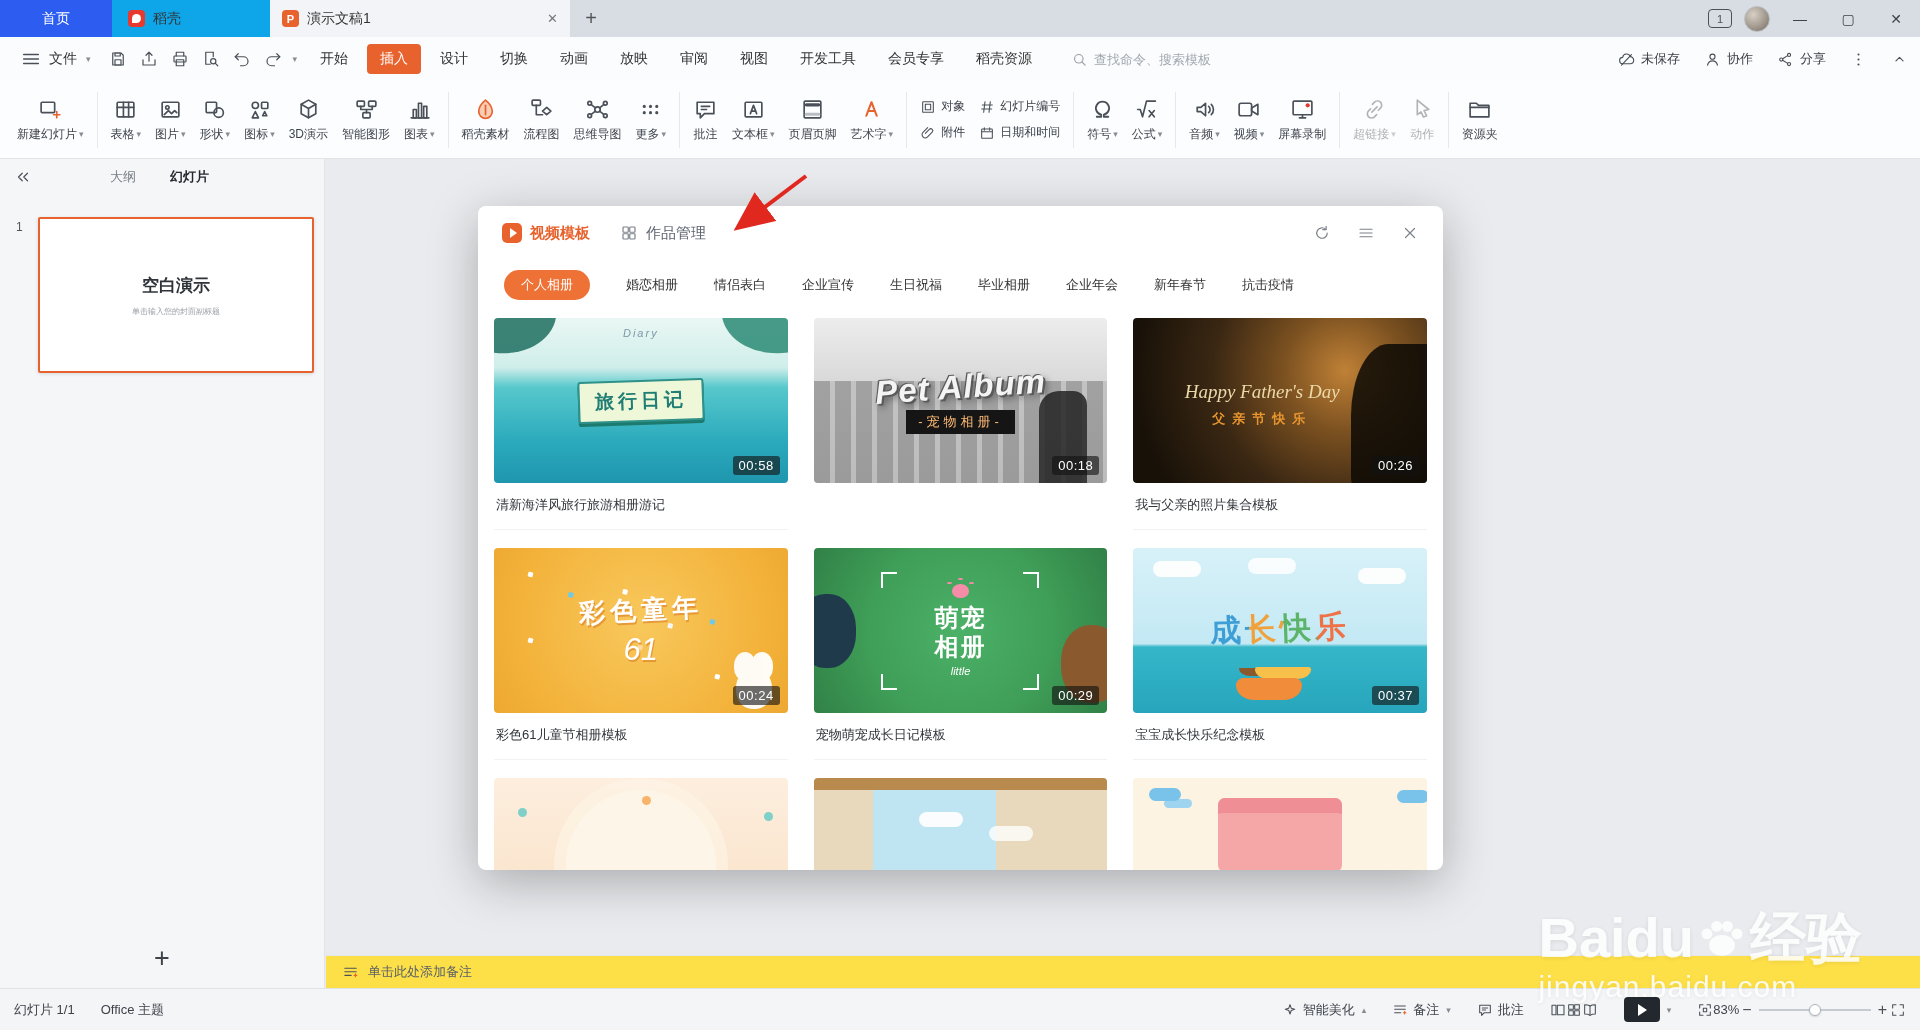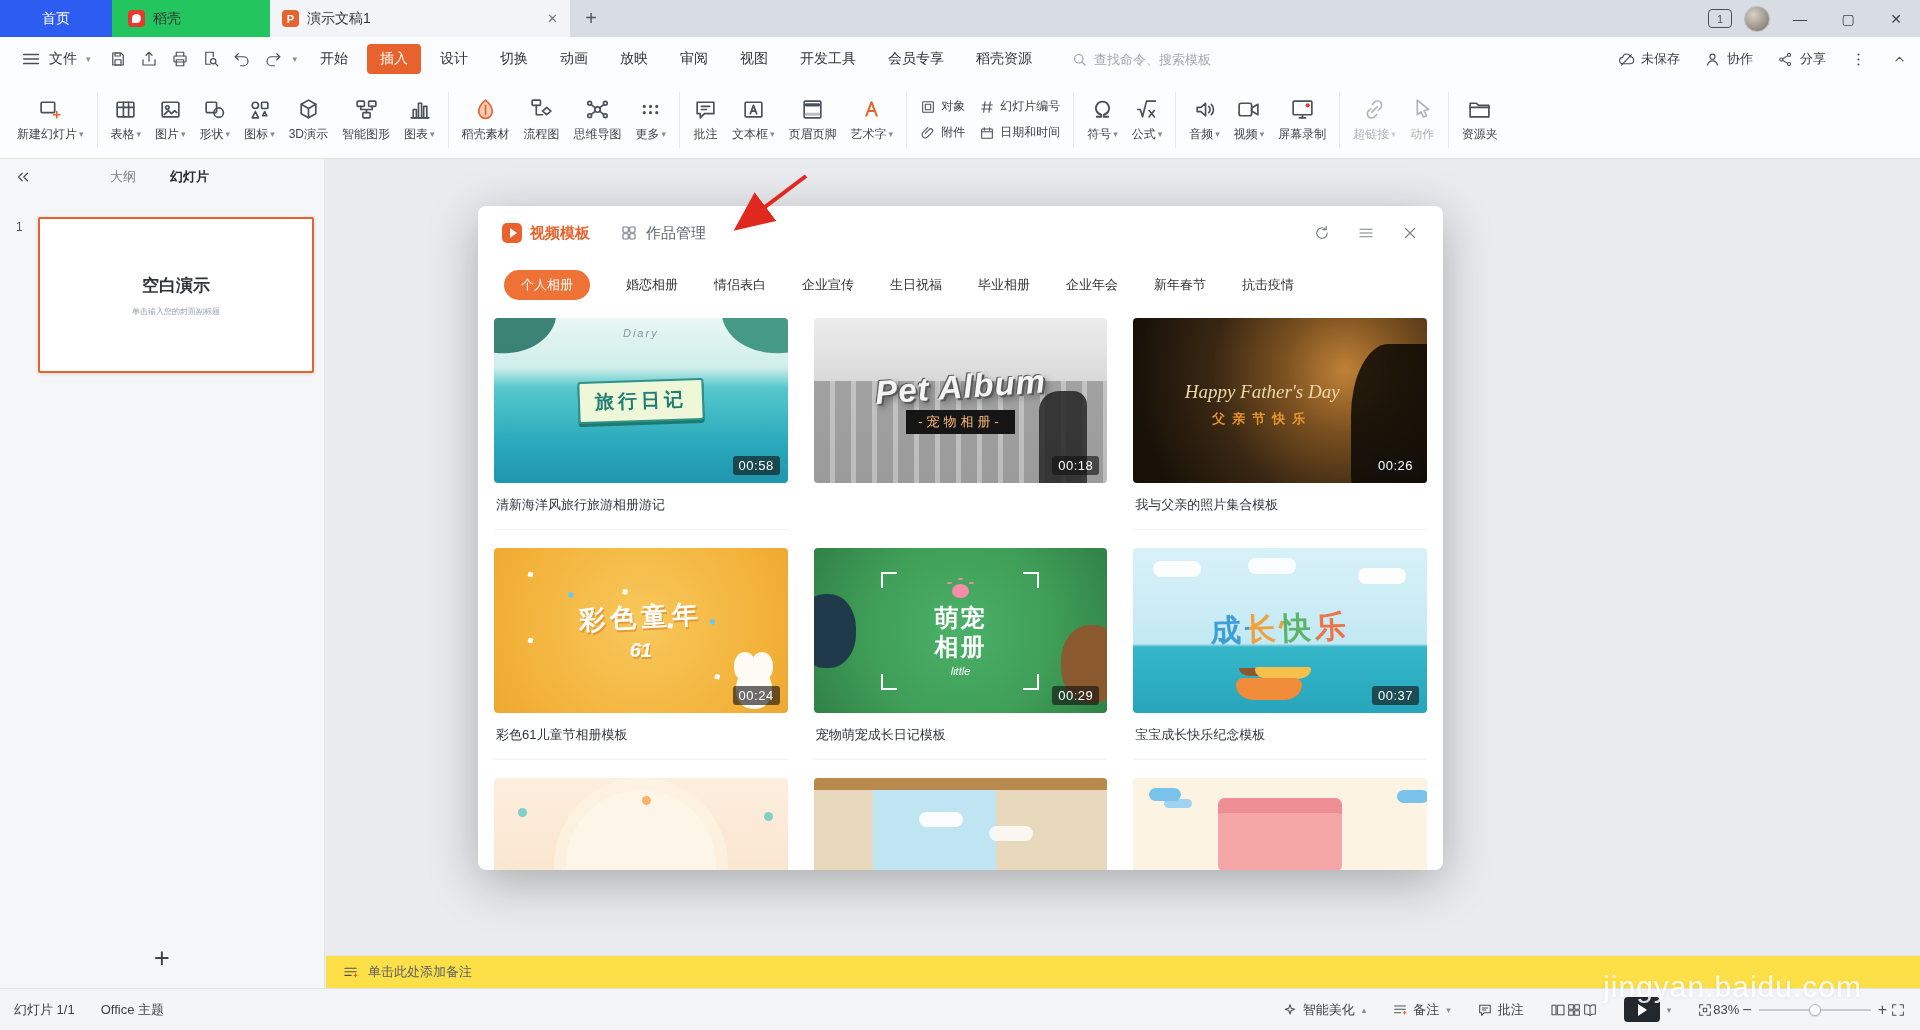--- a/index.html
+++ b/index.html
@@ -8,21 +8,21 @@
   #app { position:relative; width:1920px; height:1030px; overflow:hidden; background:#e9ebee; }
 
   .ic { display:inline-flex; width:22px; height:22px; flex:none; }
   .ic svg { width:100%; height:100%; }
 
   
   .tabbar { position:absolute; top:0; left:0; right:0; height:37px; background:#d8dde3;
     display:flex; align-items:stretch; }
   .tab { display:flex; align-items:center; font-size:14px; color:#333; }
   .tab-home { width:112px; justify-content:center; background:var(--home-blue,#2c5df0); color:#fff; }
-  .tab-docer { width:158px; background:#22c55e; gap:8px; padding:0 16px; }
+  .tab-docer { width:158px; background:#0ea5e9; gap:8px; padding:0 16px; }
   .docer-badge { width:17px; height:17px; border-radius:4px; background:#e8392f; position:relative; flex:none; }
   .docer-badge::after { content:''; position:absolute; left:4px; top:4px; width:9px; height:9px;
     background:#fff; border-radius:50% 50% 50% 0; }
   .tab-doc { width:300px; background:#f2f4f7; gap:8px; padding:0 12px; }
   .doc-badge { width:17px; height:17px; border-radius:4px; background:#e8622d; color:#fff; font-size:11px;
     font-weight:bold; display:flex; align-items:center; justify-content:center; flex:none; }
   .tab-close { margin-left:auto; color:#777; font-size:13px; cursor:default; }
   .tab-add { width:42px; display:flex; align-items:center; justify-content:center; font-size:20px; color:#555; }
   .tb-right { margin-left:auto; display:flex; align-items:center; gap:12px; padding-right:6px; }
   .pane-ic { width:24px; height:19px; border:1.6px solid #4c5158; border-radius:4px; font-size:11px;
@@ -165,21 +165,21 @@
   .th-children { background:radial-gradient(circle at 50% 45%, #f8c85c 0%, #f3b23a 72%, #eda832 100%); }
   .th-children::before { content:''; position:absolute; top:24px; left:34px; width:5px; height:5px;
     border-radius:1px; background:#fff; transform:rotate(14deg);
     box-shadow:44px 10px 0 #6ecbe8, 96px -6px 0 #fff, 148px 16px 0 #f6f6f6, 188px 2px 0 #6ecbe8,
       16px 64px 0 #fff, 206px 54px 0 #fff, 124px 44px 0 #ffd9a0; }
   .th-children::after { content:''; position:absolute; bottom:4px; right:16px; width:36px; height:42px;
     background:#fff; border-radius:50% 50% 45% 45%; opacity:.95;
     box-shadow:-9px -22px 0 -7px #fff, 8px -22px 0 -7px #fff; }
   .th-children .t1 { color:#fff; font-weight:bold; font-size:26px; letter-spacing:5px;
     transform:rotate(-3deg); text-shadow:1px 2px 0 rgba(219,130,40,.65); }
-  .th-children .t2 { color:#fff; font-weight:bold; font-style:italic; font-size:20px;
+  .th-children .t2 { color:#fff; font-weight:normal; font-style:italic; font-size:31px;
     text-shadow:1px 2px 0 rgba(219,130,40,.65); }
 
   .th-pets-green { background:radial-gradient(circle at 50% 50%, #4cb168 0%, #3f9e57 55%, #318147 100%); }
   .th-pets-green::before { content:''; position:absolute; left:-16px; top:28%; width:58px; height:74px;
     background:#1f3a4a; border-radius:46%; }
   .th-pets-green::after { content:''; position:absolute; right:-16px; bottom:6%; width:62px; height:78px;
     background:#8a5a2e; border-radius:46%; }
   .th-pets-green .art::before { content:''; width:17px; height:14px; background:#f58ca8;
     border-radius:50% 50% 46% 46%; margin-bottom:2px;
     box-shadow:-11px -8px 0 -6px #f58ca8, 0 -12px 0 -6px #f58ca8, 11px -8px 0 -6px #f58ca8; }
@@ -989,16 +989,29 @@
   <svg class="arrow-overlay" width="1920" height="1030" viewBox="0 0 1920 1030">
     <defs>
       <marker id="ah" markerWidth="10" markerHeight="9" refX="8" refY="4.5" orient="auto">
         <path d="M0,0 L10,4.5 L0,9 z" fill="#e0281e"></path>
       </marker>
     </defs>
     <line x1="806" y1="176" x2="740" y2="226" stroke="#e0281e" stroke-width="4" marker-end="url(#ah)"></line>
   </svg>
 
   <div class="watermark">
+    <div class="wm-brand">
+      <span>Baidu</span>
+      <span class="wm-paw">
+        <svg viewBox="0 0 24 24">
+            <ellipse cx="12" cy="15.5" rx="6.2" ry="5" fill="#fff"></ellipse>
+            <circle cx="4.8" cy="10" r="2.6" fill="#fff"></circle>
+            <circle cx="9.4" cy="6.4" r="2.6" fill="#fff"></circle>
+            <circle cx="14.6" cy="6.4" r="2.6" fill="#fff"></circle>
+            <circle cx="19.2" cy="10" r="2.6" fill="#fff"></circle>
+          </svg>
+      </span>
+      <span>经验</span>
+    </div>
     <div class="wm-url">jingyan.baidu.com</div>
   </div>
 
 </div>
 
 </body></html>

